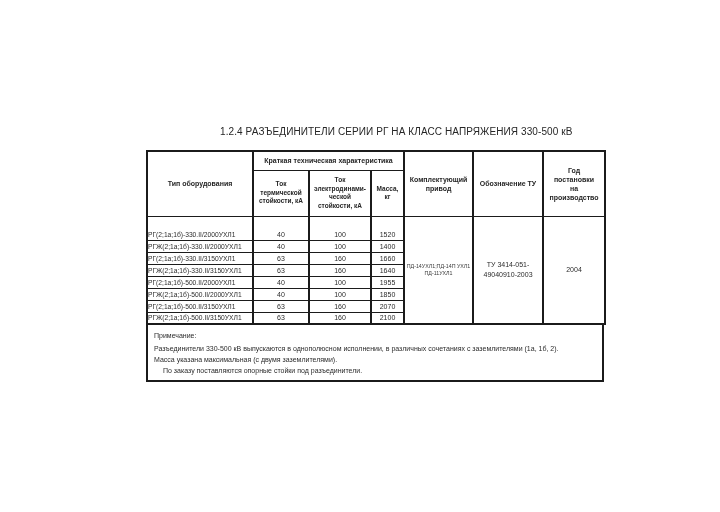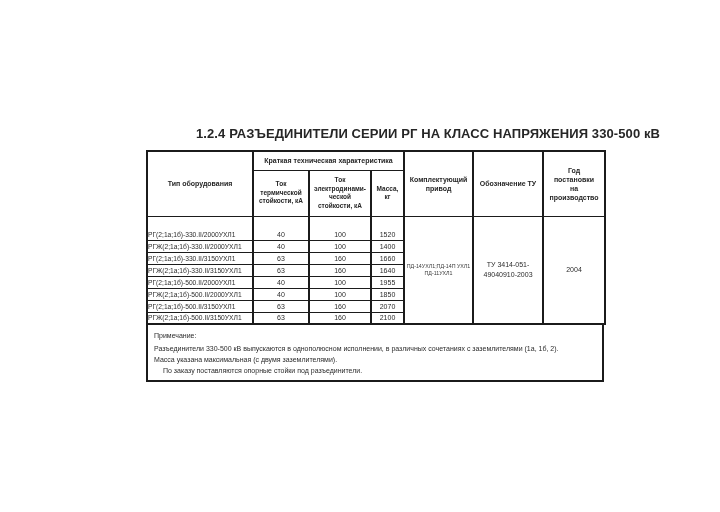--- a/index.html
+++ b/index.html
@@ -8,23 +8,23 @@
   }
   body {
     width: 720px; height: 512px;
     position: relative;
     font-family: "Liberation Sans", sans-serif;
     color: #2b2b2b;
     overflow: hidden;
   }
   .doc-title {
     position: absolute;
-    left: 196px; top: 126px;
-    font-size: 13px;
-    font-weight: bold;
+    left: 220px; top: 126px;
+    font-size: 10px;
+    font-weight: normal;
     white-space: nowrap;
     letter-spacing: 0.1px;
     color: #262626;
   }
   .content {
     position: absolute;
     left: 146px; top: 150px;
     width: 458px;
   }
   table.spec {

